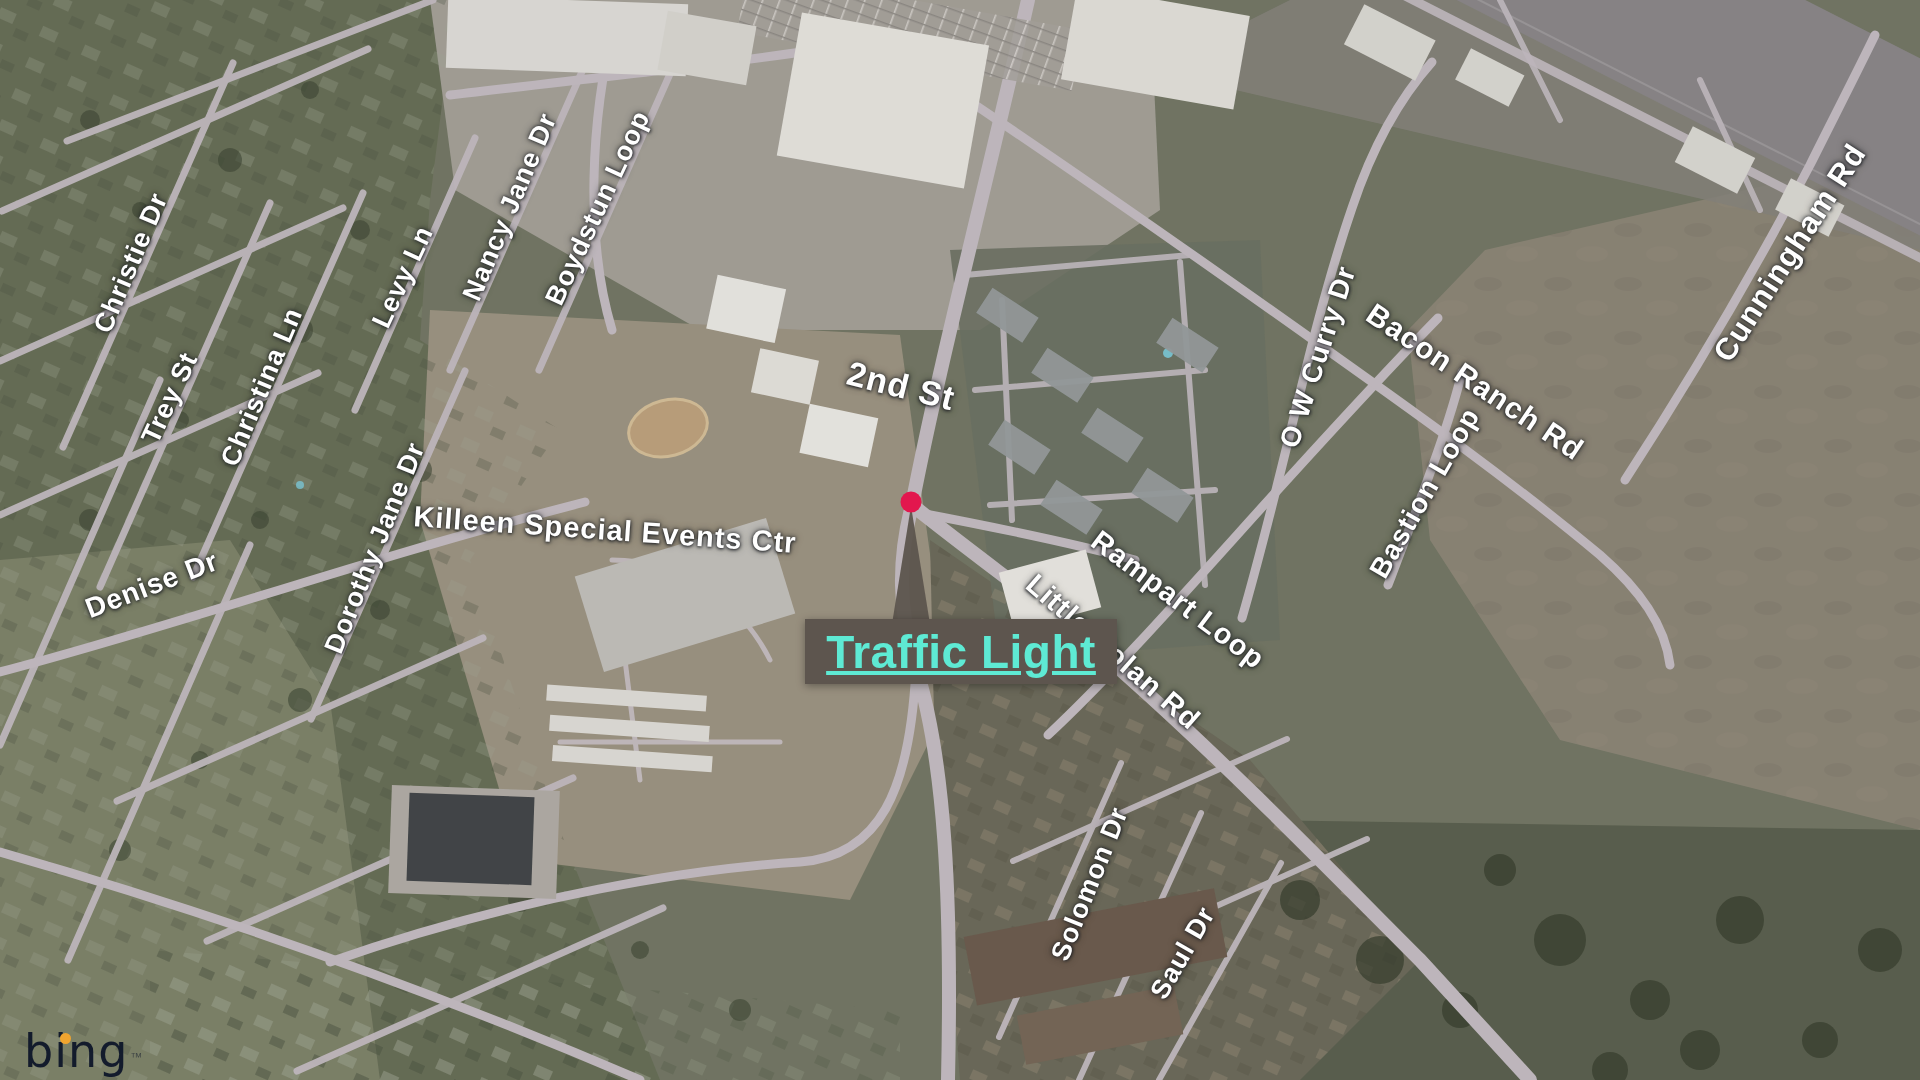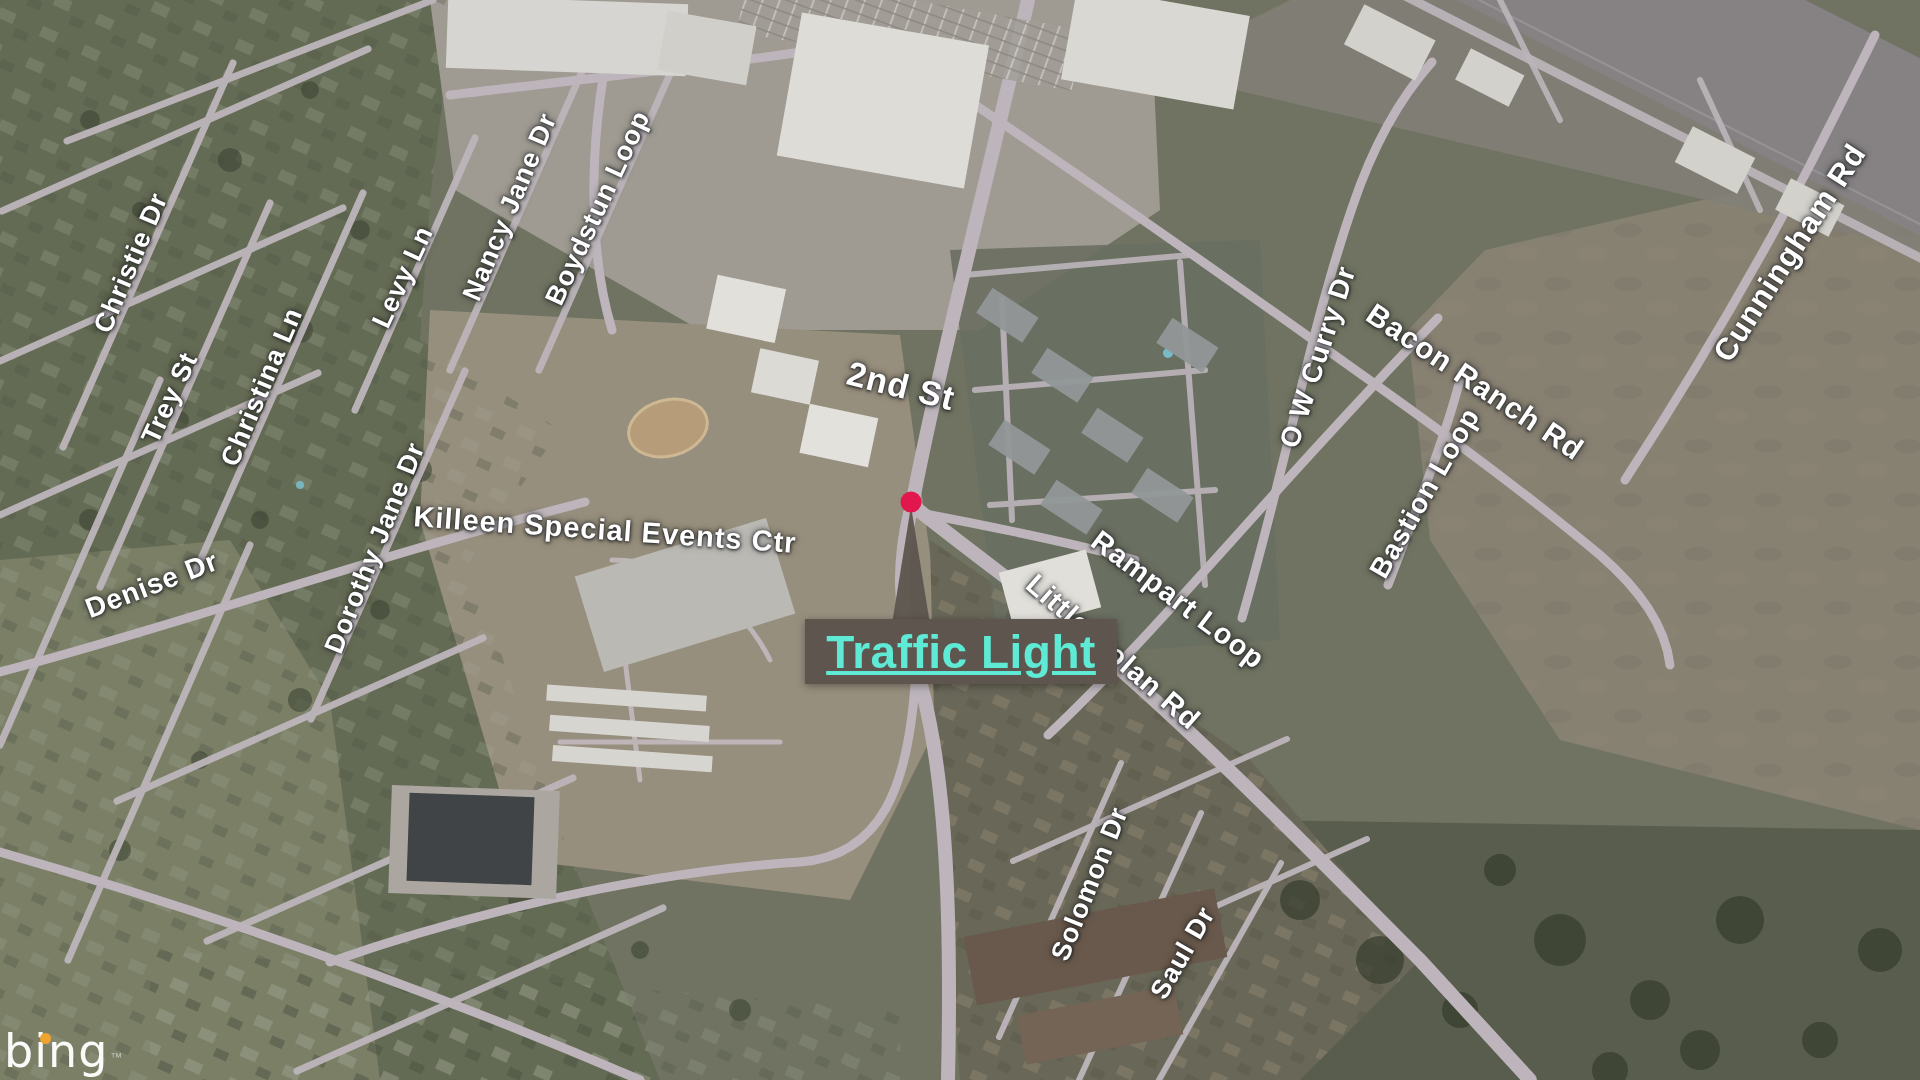--- a/index.html
+++ b/index.html
@@ -17,21 +17,21 @@
   }
   #callout-layer{position:absolute;left:0;top:0;pointer-events:none;}
   #callout-box{
     position:absolute;left:805px;top:619px;width:312px;height:65px;
     background:#5d554e;display:flex;align-items:center;justify-content:center;
     box-shadow:0 2px 8px rgba(0,0,0,.35);
   }
   #callout-box span{
     color:#5eead4;font-size:46px;font-weight:700;letter-spacing:.5px;white-space:nowrap;text-decoration:underline;
   }
-  #bing-logo{position:absolute;left:4px;top:1024px;color:#ffffff;}
+  #bing-logo{position:absolute;left:24px;top:1024px;color:#0f172a;}
   #bing-text{
     font-family:"DejaVu Sans",sans-serif;font-size:46px;font-weight:500;
     letter-spacing:1px;opacity:.96;
   }
   #bing-dot{
     position:absolute;left:36px;top:9px;width:11px;height:11px;border-radius:50%;
     background:#f0a42f;
   }
   #bing-tm{font-size:12px;vertical-align:super;opacity:.55;margin-left:2px;}
 </style>

